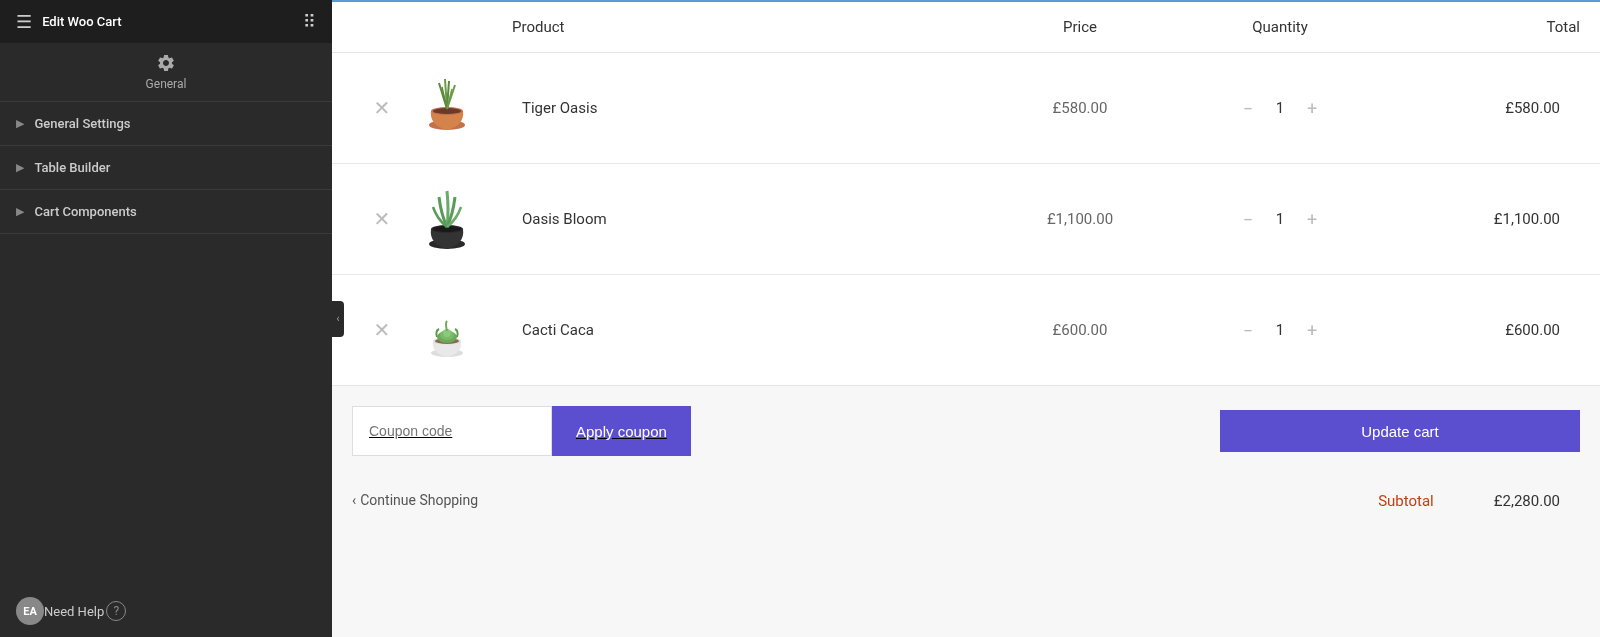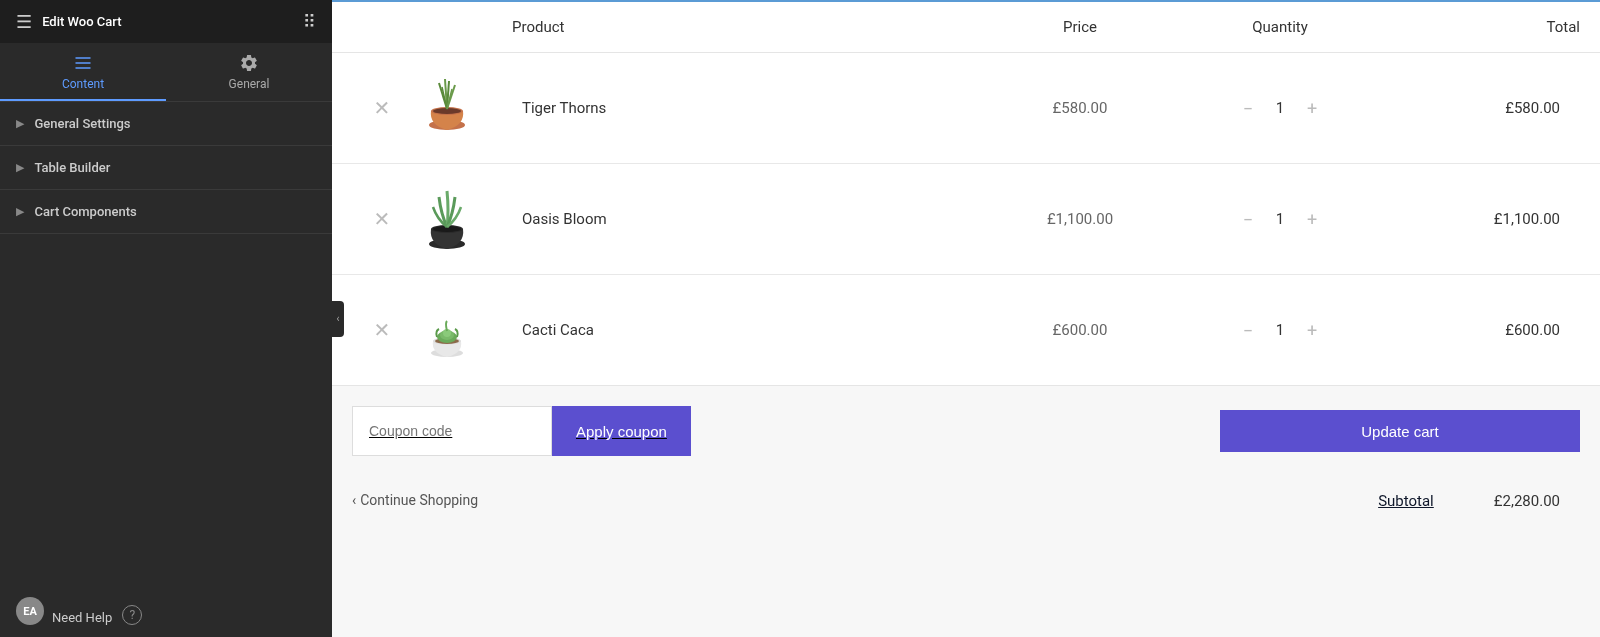--- a/index.html
+++ b/index.html
@@ -65,22 +65,21 @@
       color: #ccc;
       font-size: 13px;
       font-weight: 500;
       border-bottom: 1px solid #3a3a3a;
     }
     .sidebar-section .chevron { margin-right: 10px; font-size: 11px; color: #888; }
 
     
     .need-help {
       display: flex;
-      align-items: flex-end;
-      gap: 8px;
+      align-items: center;
       padding: 12px 16px;
       margin-top: auto;
       cursor: pointer;
     }
     .ea-badge {
       background: #888;
       border-radius: 50%;
       width: 28px;
       height: 28px;
       display: flex;
@@ -270,42 +269,36 @@
       gap: 4px;
     }
     .subtotal-area {
       display: flex;
       align-items: center;
       gap: 60px;
       font-size: 15px;
       color: #333;
       padding-right: 20px;
     }
-    .subtotal-label { color: #0f172a; text-decoration: underline; }
+    .subtotal-label { color: #c2410c; }
     .subtotal-value { font-weight: 400; }
   </style>
 </head>
 <body>
 
 <div class="sidebar">
   <div class="sidebar-header">
     <div class="sidebar-header-left">
       <span class="hamburger-icon">☰</span>
       <span class="sidebar-title">Edit Woo Cart</span>
     </div>
     <span class="grid-icon">⠿</span>
   </div>
 
   <div class="sidebar-tabs">
-    <div class="sidebar-tab active">
-      <svg viewBox="0 0 24 24">
-          <path d="M3 5h18v2H3V5zm0 6h18v2H3v-2zm0 6h18v2H3v-2z"></path>
-        </svg>
-      <span>Content</span>
-    </div>
     <div class="sidebar-tab">
       <svg viewBox="0 0 24 24">
           <path d="M19.14 12.94c.04-.3.06-.61.06-.94s-.02-.64-.07-.94l2.03-1.58c.18-.14.23-.41.12-.61l-1.92-3.32c-.12-.22-.37-.29-.59-.22l-2.39.96c-.5-.38-1.03-.7-1.62-.94l-.36-2.54c-.04-.24-.24-.41-.48-.41h-3.84c-.24 0-.43.17-.47.41l-.36 2.54c-.59.24-1.13.57-1.62.94l-2.39-.96c-.22-.08-.47 0-.59.22L2.74 8.87c-.12.21-.08.47.12.61l2.03 1.58c-.05.3-.09.63-.09.94s.02.64.07.94l-2.03 1.58c-.18.14-.23.41-.12.61l1.92 3.32c.12.22.37.29.59.22l2.39-.96c.5.38 1.03.7 1.62.94l.36 2.54c.05.24.24.41.48.41h3.84c.24 0 .44-.17.47-.41l.36-2.54c.59-.24 1.13-.56 1.62-.94l2.39.96c.22.08.47 0 .59-.22l1.92-3.32c.12-.22.07-.47-.12-.61l-2.01-1.58zM12 15.6c-1.98 0-3.6-1.62-3.6-3.6s1.62-3.6 3.6-3.6 3.6 1.62 3.6 3.6-1.62 3.6-3.6 3.6z"></path>
         </svg>
       <span>General</span>
     </div>
   </div>
 
   <div class="sidebar-section">
     <span class="chevron">▶</span>
@@ -353,21 +346,21 @@
           <ellipse cx="30" cy="38" rx="14" ry="3" fill="#6b3a2a"></ellipse>
 
           <line x1="30" y1="36" x2="22" y2="10" stroke="#5a8a3a" stroke-width="2"></line>
           <line x1="30" y1="36" x2="28" y2="6" stroke="#6a9a4a" stroke-width="2"></line>
           <line x1="30" y1="36" x2="32" y2="8" stroke="#5a8a3a" stroke-width="2"></line>
           <line x1="30" y1="36" x2="38" y2="12" stroke="#6a9a4a" stroke-width="2"></line>
           <line x1="30" y1="36" x2="25" y2="14" stroke="#5a8a3a" stroke-width="1.5"></line>
           <line x1="30" y1="36" x2="35" y2="16" stroke="#6a9a4a" stroke-width="1.5"></line>
         </svg>
       </div>
-      <div class="product-name">Tiger Thorns</div>
+      <div class="product-name">Tiger Oasis</div>
       <div class="product-price">£580.00</div>
       <div class="qty-control">
         <span class="qty-btn">−</span>
         <span class="qty-value">1</span>
         <span class="qty-btn">+</span>
       </div>
       <div class="product-total">£580.00</div>
     </div>
 
     <div class="cart-row">

